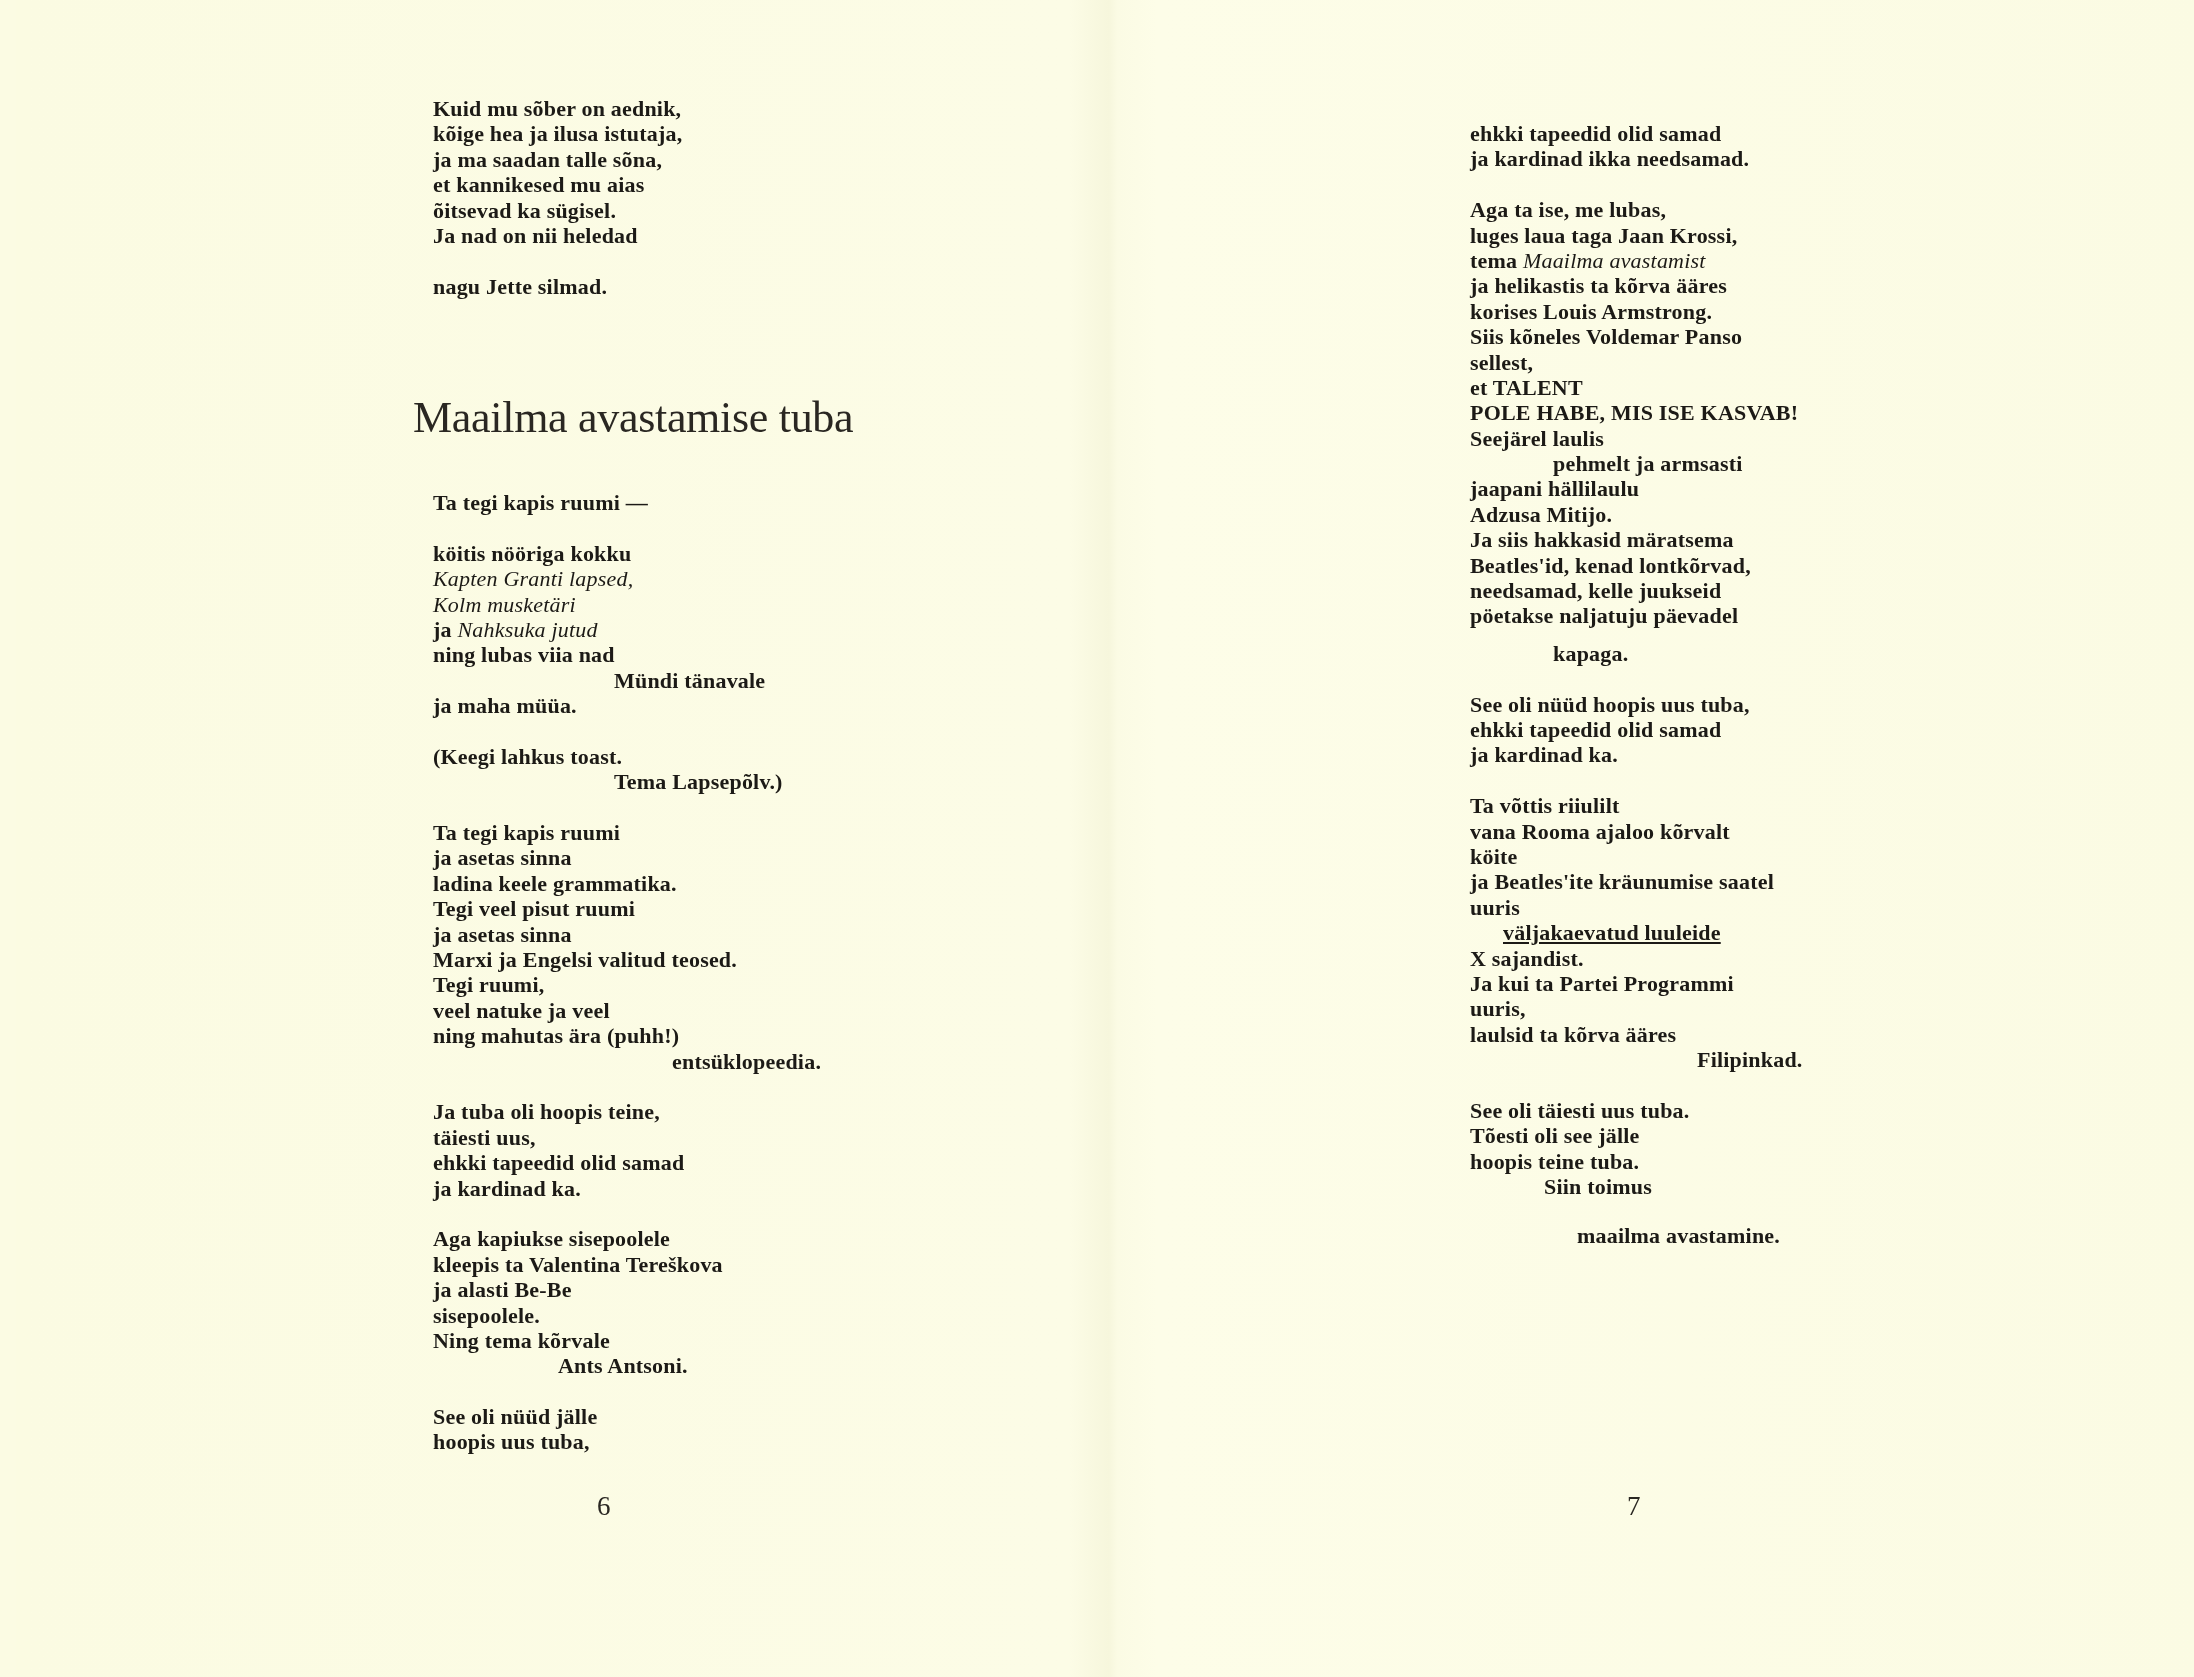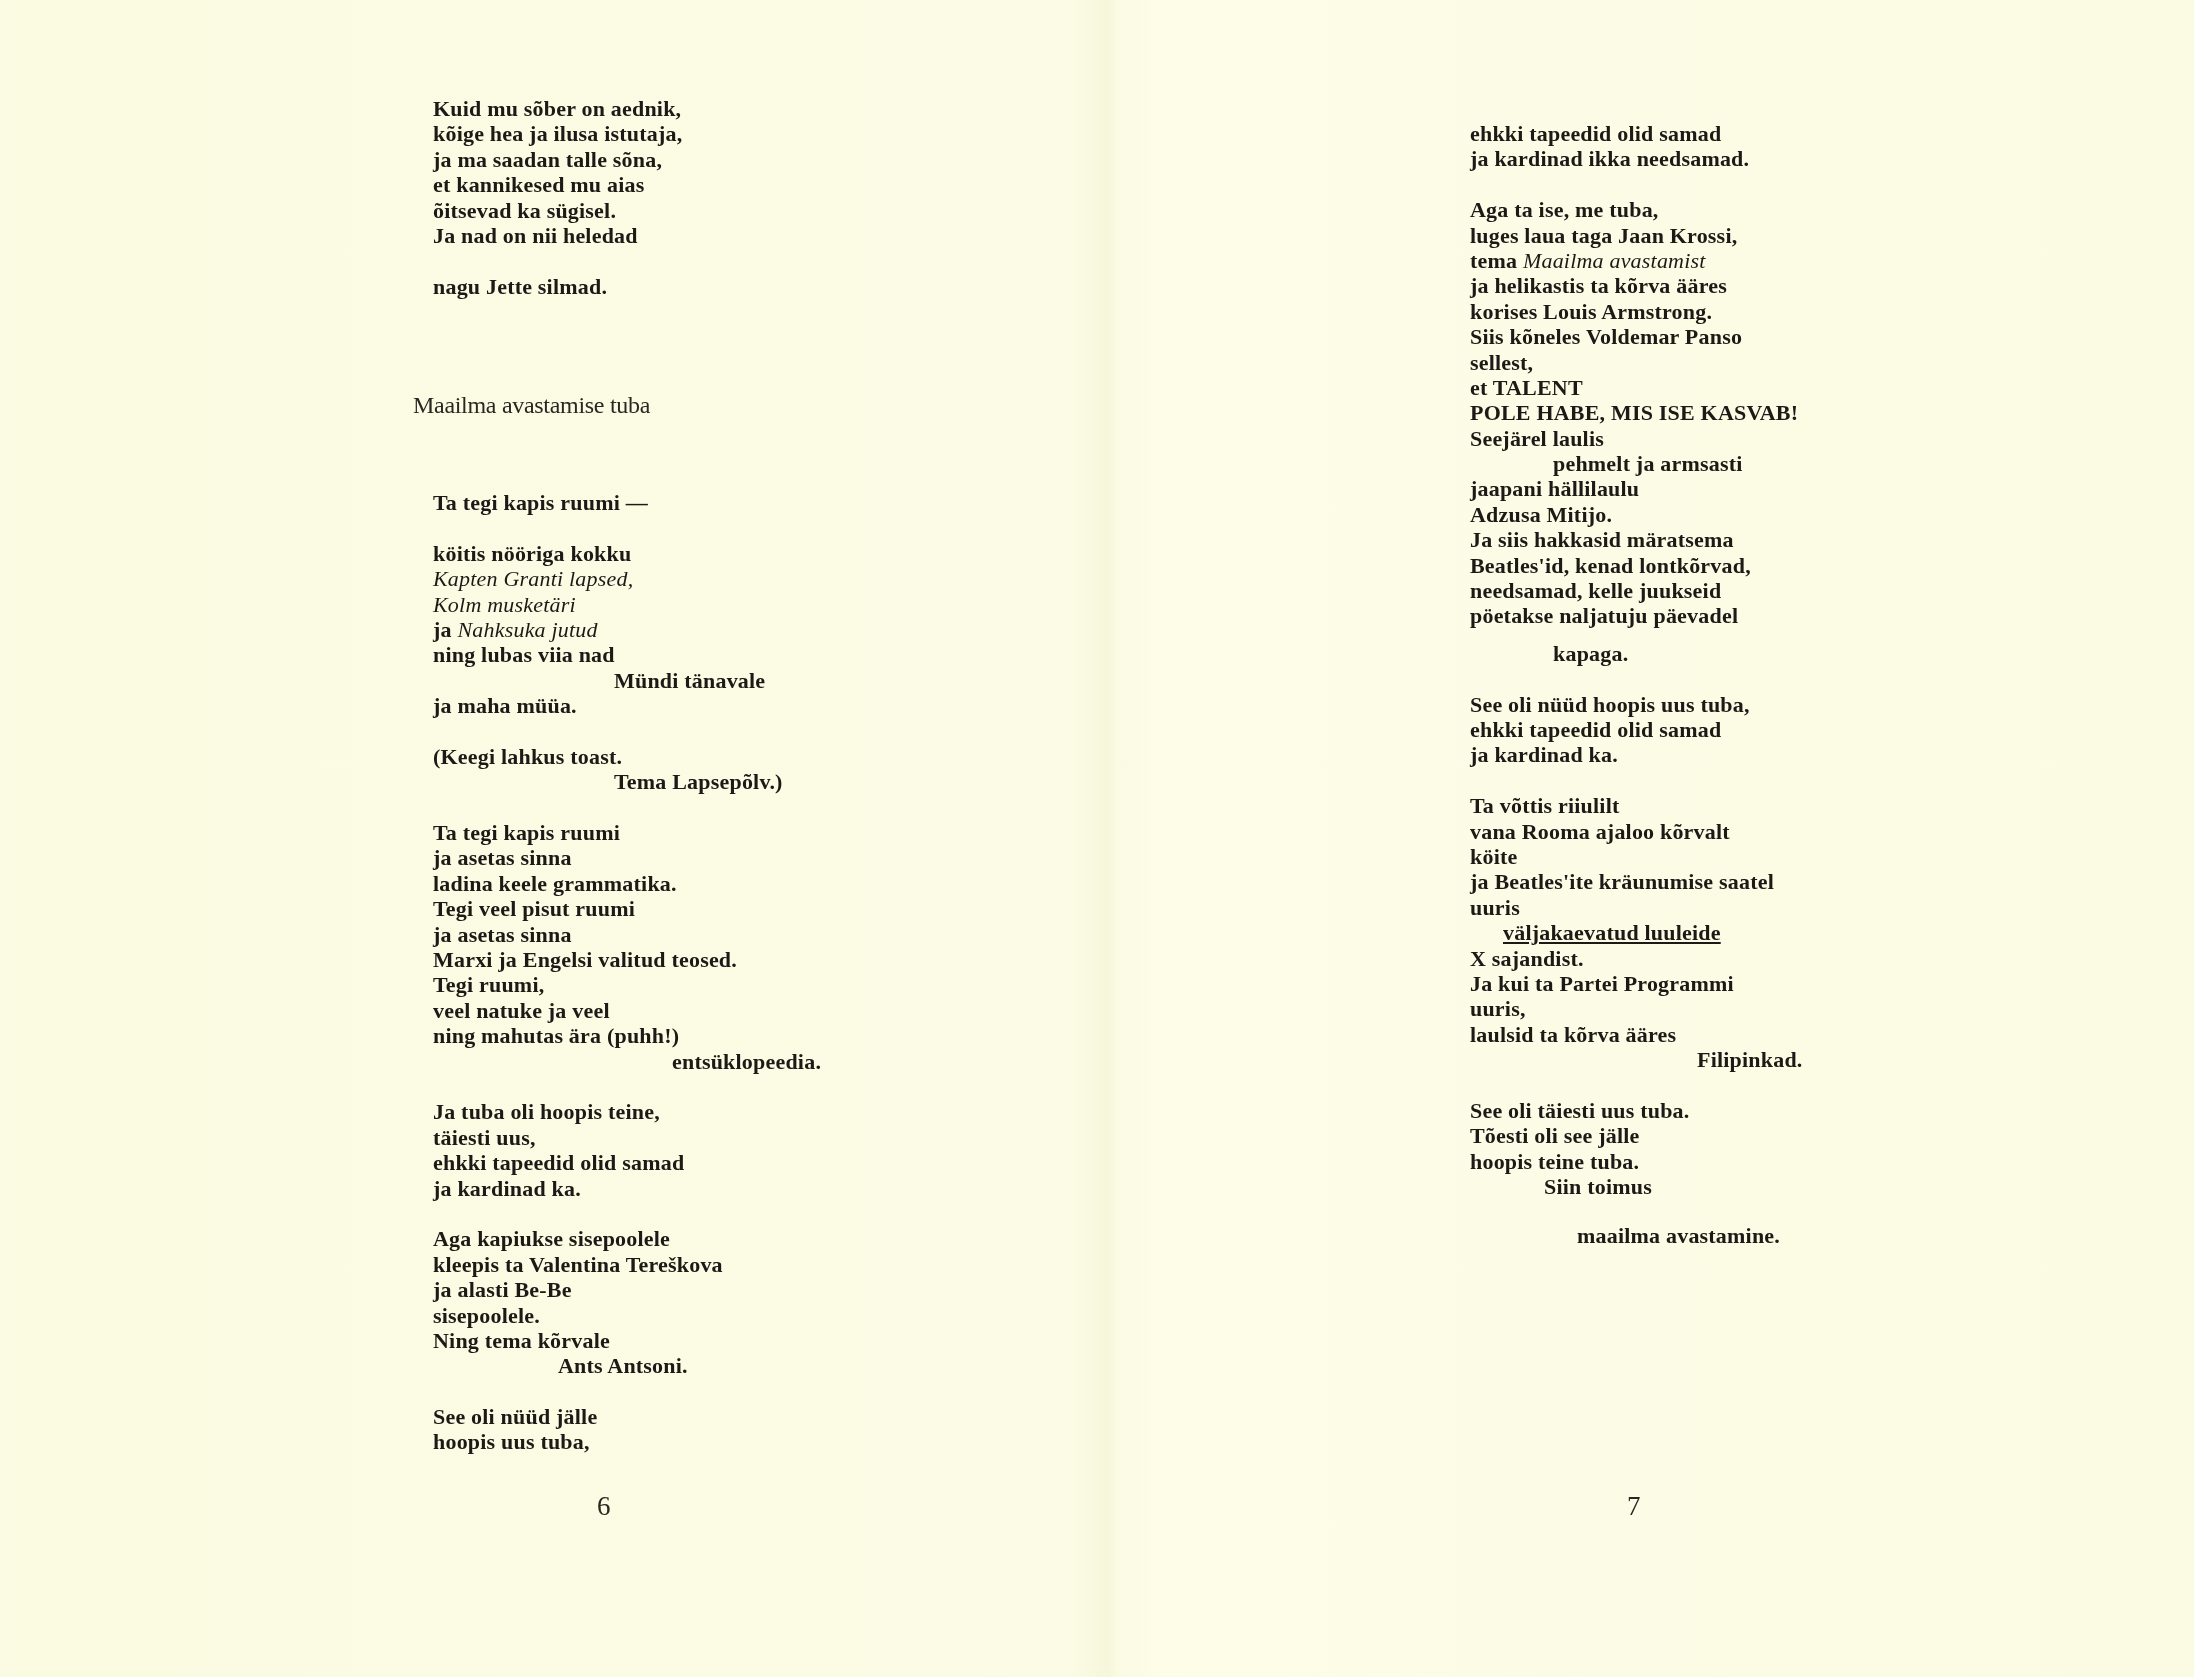--- a/index.html
+++ b/index.html
@@ -48,21 +48,21 @@
       font-style: italic;
       font-weight: normal;
     }
 
     .poem-title {
       position: absolute;
       left: 397px;
       top: 392px;
       margin: 0;
       font-weight: normal;
-      font-size: 24px;
+      font-size: 44px;
       letter-spacing: -0.3px;
       color: #2a2722;
       white-space: pre;
     }
     .page-number {
       position: absolute;
       font-weight: normal;
       font-size: 27px;
       color: #2a2722;
     }
@@ -128,21 +128,21 @@
       </div>
 
     <div class="page-number" style="left:581px; top:1491px;">6</div>
   </div>
 
   <div class="page right">
     <div class="block" style="left:359px; top:121px;" id="right-poem">
         <span class="line">ehkki tapeedid olid samad</span>
         <span class="line">ja kardinad ikka needsamad.</span>
         <span class="line"></span>
-        <span class="line">Aga ta ise, me tuba,</span>
+        <span class="line">Aga ta ise, me lubas,</span>
         <span class="line">luges laua taga Jaan Krossi,</span>
         <span class="line"><span>tema </span><span class="it-span">Maailma avastamist</span></span>
         <span class="line">ja helikastis ta kõrva ääres</span>
         <span class="line">korises Louis Armstrong.</span>
         <span class="line">Siis kõneles Voldemar Panso</span>
         <span class="line">sellest,</span>
         <span class="line">et TALENT</span>
         <span class="line">POLE HABE, MIS ISE KASVAB!</span>
         <span class="line">Seejärel laulis</span>
         <span class="line" style="padding-left: 83px;">pehmelt ja armsasti</span>

